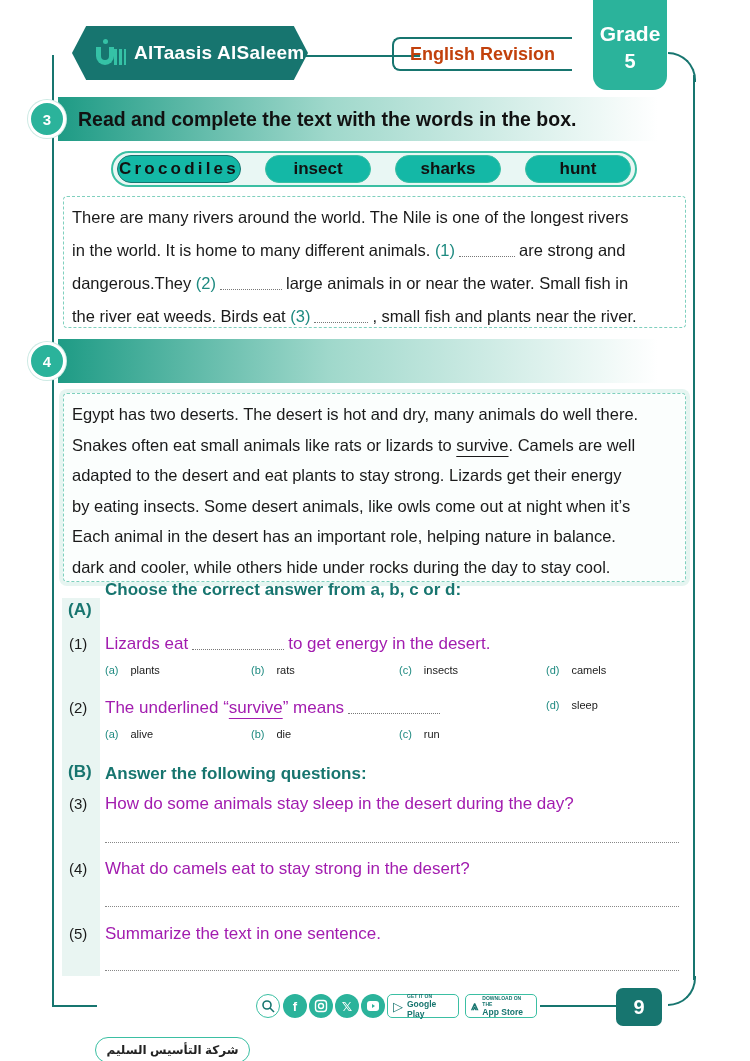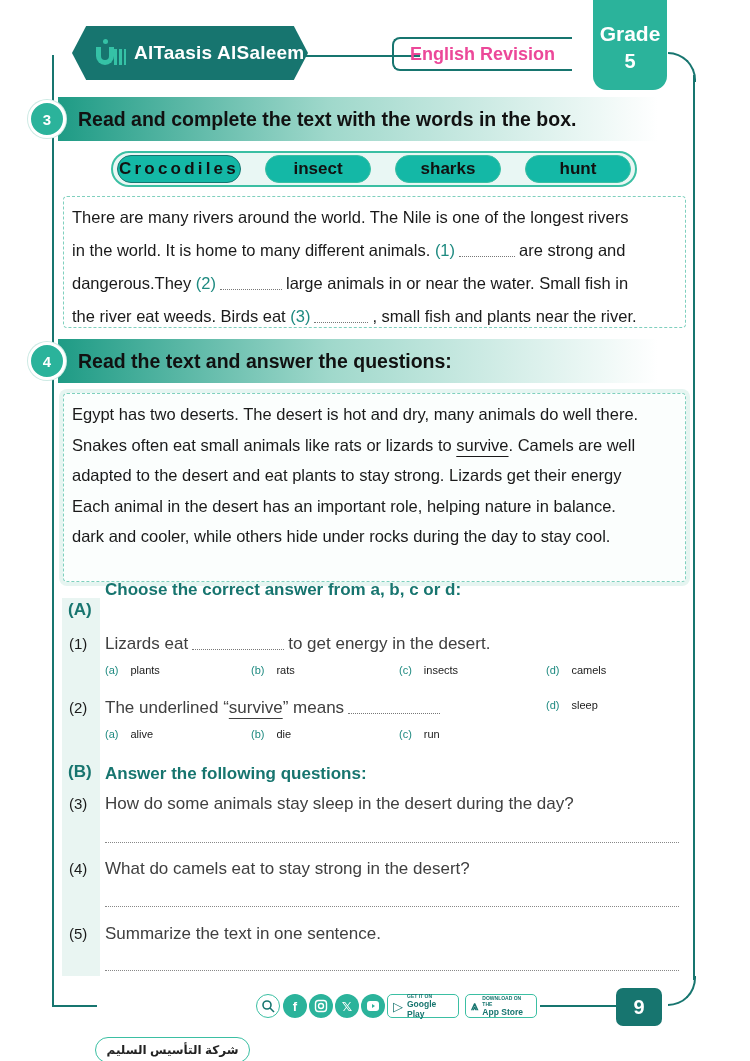--- a/index.html
+++ b/index.html
@@ -19,21 +19,21 @@
   .logo-banner { position: absolute; left: 72px; top: 26px; width: 236px; height: 54px; background: #17756f;
     clip-path: polygon(6% 0, 94% 0, 100% 50%, 94% 100%, 6% 100%, 0 50%); display: flex; align-items: center; padding-left: 24px; }
   .logo-mark { width: 30px; height: 28px; position: relative; margin-right: 8px; }
   .logo-mark .u { position: absolute; left: 0; top: 8px; width: 18px; height: 18px; border: 5px solid #35c2a6; border-top: none; border-radius: 0 0 10px 10px; }
   .logo-mark .bars { position: absolute; left: 18px; top: 10px; width: 12px; height: 16px; background: repeating-linear-gradient(90deg, #35c2a6 0 3px, transparent 3px 5px); }
   .logo-mark .dot { position: absolute; left: 7px; top: 0; width: 5px; height: 5px; border-radius: 50%; background: #35c2a6; }
   .logo-text { color: #ffffff; font-weight: bold; font-size: 19px; letter-spacing: 0.2px; }
 
   
   .subject-tag { position: absolute; left: 392px; top: 37px; width: 180px; height: 34px; border: 2px solid #17756f; border-right: none; border-radius: 8px 0 0 8px;
-    display: flex; align-items: center; padding-left: 16px; color: #ec4899; font-weight: bold; font-size: 18px; }
+    display: flex; align-items: center; padding-left: 16px; color: #c2410c; font-weight: bold; font-size: 18px; }
   .grade-box { position: absolute; left: 593px; top: 0; width: 74px; height: 90px; background: #2bb39b; border-radius: 0 0 14px 14px;
     color: #fff; text-align: center; font-weight: bold; }
   .grade-box .g { font-size: 21px; margin-top: 22px; display: block; }
   .grade-box .n { font-size: 20px; display: block; margin-top: 4px; }
 
   
   .section-head { position: absolute; left: 28px; height: 44px; width: 640px; display: flex; align-items: center; }
   .section-head .bar { position: absolute; left: 30px; top: 0; height: 44px; width: 600px; background: linear-gradient(90deg, #1e9b85 0%, #9fd8cb 45%, #ffffff 100%); }
   .section-num { position: relative; z-index: 2; width: 38px; height: 38px; border-radius: 50%; background: #2bb39b; border: 3px solid #fff; color: #fff; font-weight: bold; font-size: 15px;
     display: flex; align-items: center; justify-content: center; box-shadow: 0 0 0 1px #cdeae4; }
@@ -52,21 +52,21 @@
   .passage2 { top: 393px; height: 189px; padding: 5px 8px; line-height: 30.5px; background: #fbfefd; box-shadow: 0 0 0 4px #e6f5f1; }
   .blank { color: #1e8a80; }
   .dots { display: inline-block; border-bottom: 1px dotted #777; height: 10px; margin: 0 4px; vertical-align: middle; }
   .u-line { text-decoration: underline; text-underline-offset: 5px; }
 
   
   .qstrip { position: absolute; left: 62px; top: 598px; width: 38px; height: 378px; background: #e9f5f2; }
   .part-label { position: absolute; left: 68px; font-weight: bold; font-size: 17px; color: #17756f; }
   .part-title { position: absolute; left: 105px; font-weight: bold; font-size: 17px; color: #17756f; }
   .qnum { position: absolute; left: 69px; font-size: 15px; color: #1a1a1a; }
-  .qtext { position: absolute; left: 105px; font-size: 17px; color: #404040; }
+  .qtext { position: absolute; left: 105px; font-size: 17px; color: #a21caf; }
   .opt { position: absolute; font-size: 11px; }
   .opt .ol { color: #1e8a80; margin-right: 12px; }
   .answer-line { position: absolute; left: 105px; width: 574px; border-bottom: 1px dotted #888; }
 
   
   .footer-brand { position: absolute; left: 95px; top: 993px; width: 155px; height: 26px; border: 1.5px solid #3bbfa3; border-radius: 13px; display: flex; align-items: center; justify-content: center; font-size: 12px; font-weight: bold; color: #222; direction: rtl; margin-top: 44px; }
   .footer-icon { position: absolute; top: 994px; width: 24px; height: 24px; border-radius: 50%; display: flex; align-items: center; justify-content: center; color: #fff; font-size: 13px; font-weight: bold; }
   .search-ic { left: 256px; border: 1.5px solid #3bbfa3; color: #17756f; background: #fff; }
   .fb-ic { left: 283px; background: #2bb39b; }
   .ig-ic { left: 309px; background: #2bb39b; }
@@ -131,27 +131,27 @@
   </div>
   <div>
     <span>the river eat weeds. Birds eat</span>
     <span class="blank">(3)</span><span class="dots" style="width:54px;"></span><span>, small fish and plants near the river.</span>
   </div>
 </div>
 
 <div class="section-head" style="top:339px;">
   <div class="bar"></div>
   <div class="section-num">4</div>
-  <div class="section-title">Read the text and answer the questions:</div>
 </div>
 
 <div class="passage passage2">
   <div><span>Egypt has two deserts. The desert is hot and dry, many animals do well there.</span></div>
   <div><span>Snakes often eat small animals like rats or lizards to</span> <span class="u-line">survive</span><span>. Camels are well</span></div>
   <div><span>adapted to the desert and eat plants to stay strong. Lizards get their energy</span></div>
+  <div><span>by eating insects. Some desert animals, like owls come out at night when it’s</span></div>
   <div><span>Each animal in the desert has an important role, helping nature in balance.</span></div>
   <div><span>dark and cooler, while others hide under rocks during the day to stay cool.</span></div>
 </div>
 
 <div class="qstrip"></div>
 
 <div class="part-label" style="top:600px;">(A)</div>
 <div class="part-title" style="top:580px;">Choose the correct answer from a, b, c or d:</div>
 
 <div class="qnum" style="top:635px;">(1)</div>

